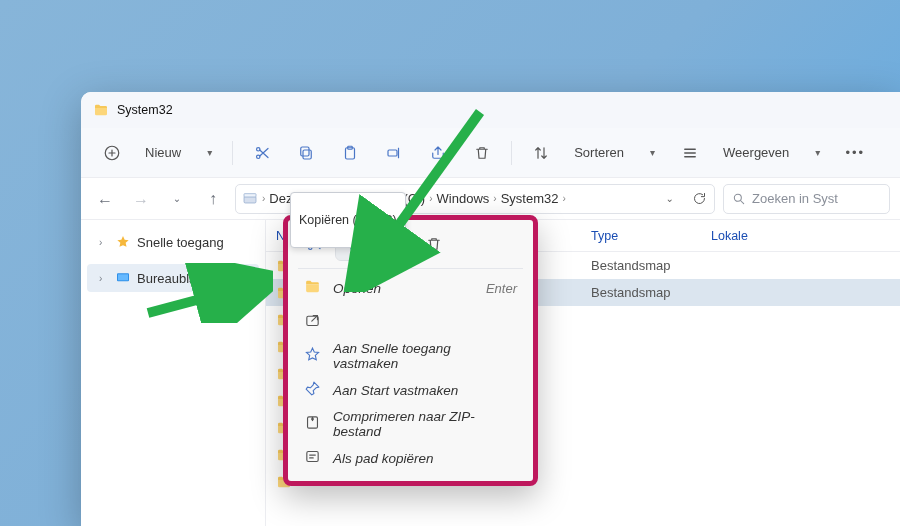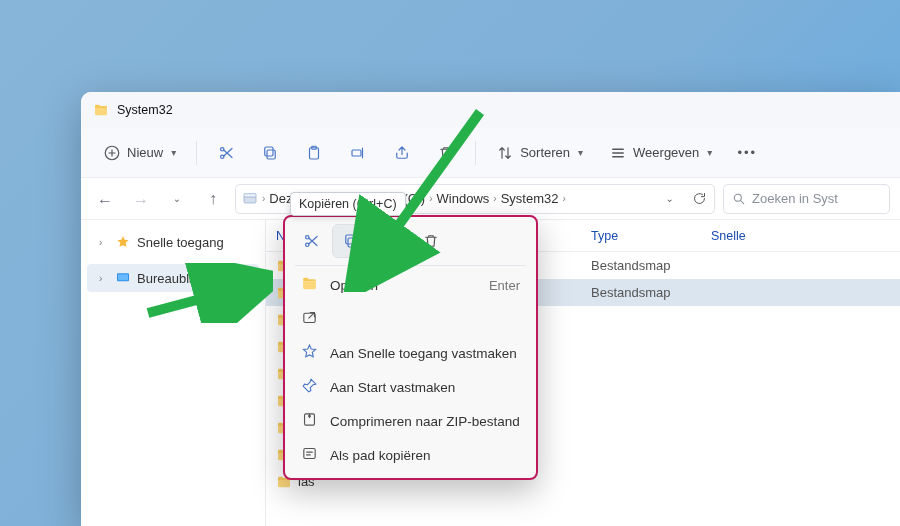--- a/index.html
+++ b/index.html
@@ -18,21 +18,21 @@
     height: 36px; display: flex; align-items: center; padding: 0 12px;
     background: #f5f7fb; border-radius: 10px 0 0 0;
   }
   .titlebar svg { width: 16px; height: 16px; margin-right: 8px; }
   .titlebar span { font-size: 12.5px; color: #111; }
   .toolbar {
     height: 50px; display: flex; align-items: center; padding: 0 12px; gap: 6px;
     background: #f7f9fc; border-bottom: 1px solid #ecedf1;
   }
   .tbtn {
-    height: 34px; display: inline-flex; align-items: center; gap: 6px;
+    height: 34px; display: inline-flex; align-items: center; gap: 24px;
     padding: 0 10px; border-radius: 5px; color: #454545; font-size: 13px;
   }
   .ticon { width: 18px; height: 18px; display: inline-flex; align-items: center; justify-content: center; color: #5a6170; }
   .tsep { width: 1px; height: 24px; background: #e1e4ea; margin: 0 4px; }
   .chev { font-size: 10px; color: #666; margin-left: 2px; }
   .addr {
     height: 42px; display: flex; align-items: center; padding: 0 10px; gap: 8px;
     border-bottom: 1px solid #ecedf1;
   }
   .navbtn { width: 28px; height: 28px; display: flex; align-items: center; justify-content: center; color: #6a6f7a; border-radius: 4px; }
@@ -65,34 +65,34 @@
   .row {
     height: 27px; display: flex; align-items: center; padding-left: 10px; font-size: 13px; color: #333;
   }
   .row.selected { background: #dbe5ef; }
   .cell-name { width: 160px; display: flex; align-items: center; gap: 6px; }
   .cell-date { width: 155px; color: #555; }
   .cell-type { width: 120px; color: #555; }
   .foldericon { width: 16px; height: 16px; }
   .ctxmenu {
     position: absolute; left: 283px; top: 215px; width: 255px;
-    background: #f8f8f8; border: 2px solid #be185d; border-radius: 8px;
+    background: #f8f8f8; border: 5px solid #be185d; border-radius: 8px;
     box-shadow: 0 12px 32px rgba(0,0,0,.25); padding: 6px;
-    font-size: 13.5px; color: #333; z-index: 50;
+    font-size: 13.5px; color: #333; z-index: 50; font-style: italic;
   }
   .ctxtop { display: flex; gap: 4px; padding: 2px 2px 6px 2px; }
   .ctxiconbtn { width: 36px; height: 32px; display: flex; align-items: center; justify-content: center; border-radius: 5px; }
   .ctxiconbtn.hover { background: #e9ecef; outline: 1px solid #dcdfe4; }
   .ctxitem { height: 34px; display: flex; align-items: center; gap: 12px; padding: 0 10px; border-radius: 5px; }
   .ctxitem .shortcut { margin-left: auto; color: #777; font-size: 13px; }
   .ctxdiv { height: 1px; background: #e4e6eb; margin: 2px 4px; }
   .tooltip {
     position: absolute; left: 290px; top: 192px; z-index: 60;
     background: #fff; border: 1px solid #c9cdd4; border-radius: 4px;
-    padding: 4px 8px; font-size: 12.5px; color: #333; box-shadow: 0 2px 6px rgba(0,0,0,.15);
+    padding: 20px 8px; font-size: 12.5px; color: #333; box-shadow: 0 2px 6px rgba(0,0,0,.15);
   }
   .arrow {
     position: absolute; z-index: 70; pointer-events: none;
   }
   .circle {
     position: absolute; right: -90px; bottom: -180px; width: 430px; height: 430px;
     border-radius: 50%; background: radial-gradient(circle at 35% 35%, #38b6ff, #0a7ce6);
     box-shadow: 0 0 60px rgba(0,80,200,.3);
   }
 </style>
@@ -257,21 +257,21 @@
           </svg>
         <span>Bureaublad</span>
       </div>
     </div>
 
     <div class="main">
       <div class="colhead">
         <div class="col-name">Naam</div>
         <div class="col-date">Gewijzigd op</div>
         <div class="col-type">Type</div>
-        <div class="col-size">Snelle</div>
+        <div class="col-size">Lokale</div>
       </div>
       <div class="filelist" id="filelist">
           <div class="row">
             <div class="cell-name">
               <svg class="foldericon" viewBox="0 0 24 24">
                 <path fill="#f6c85a" d="M3 6a2 2 0 0 1 2-2h4l2 2h8a2 2 0 0 1 2 2v1H3z"></path>
                 <path fill="#fcd67a" d="M3 9h18v9a2 2 0 0 1-2 2H5a2 2 0 0 1-2-2z"></path>
               </svg>
               <span>gl-ES</span>
             </div>

